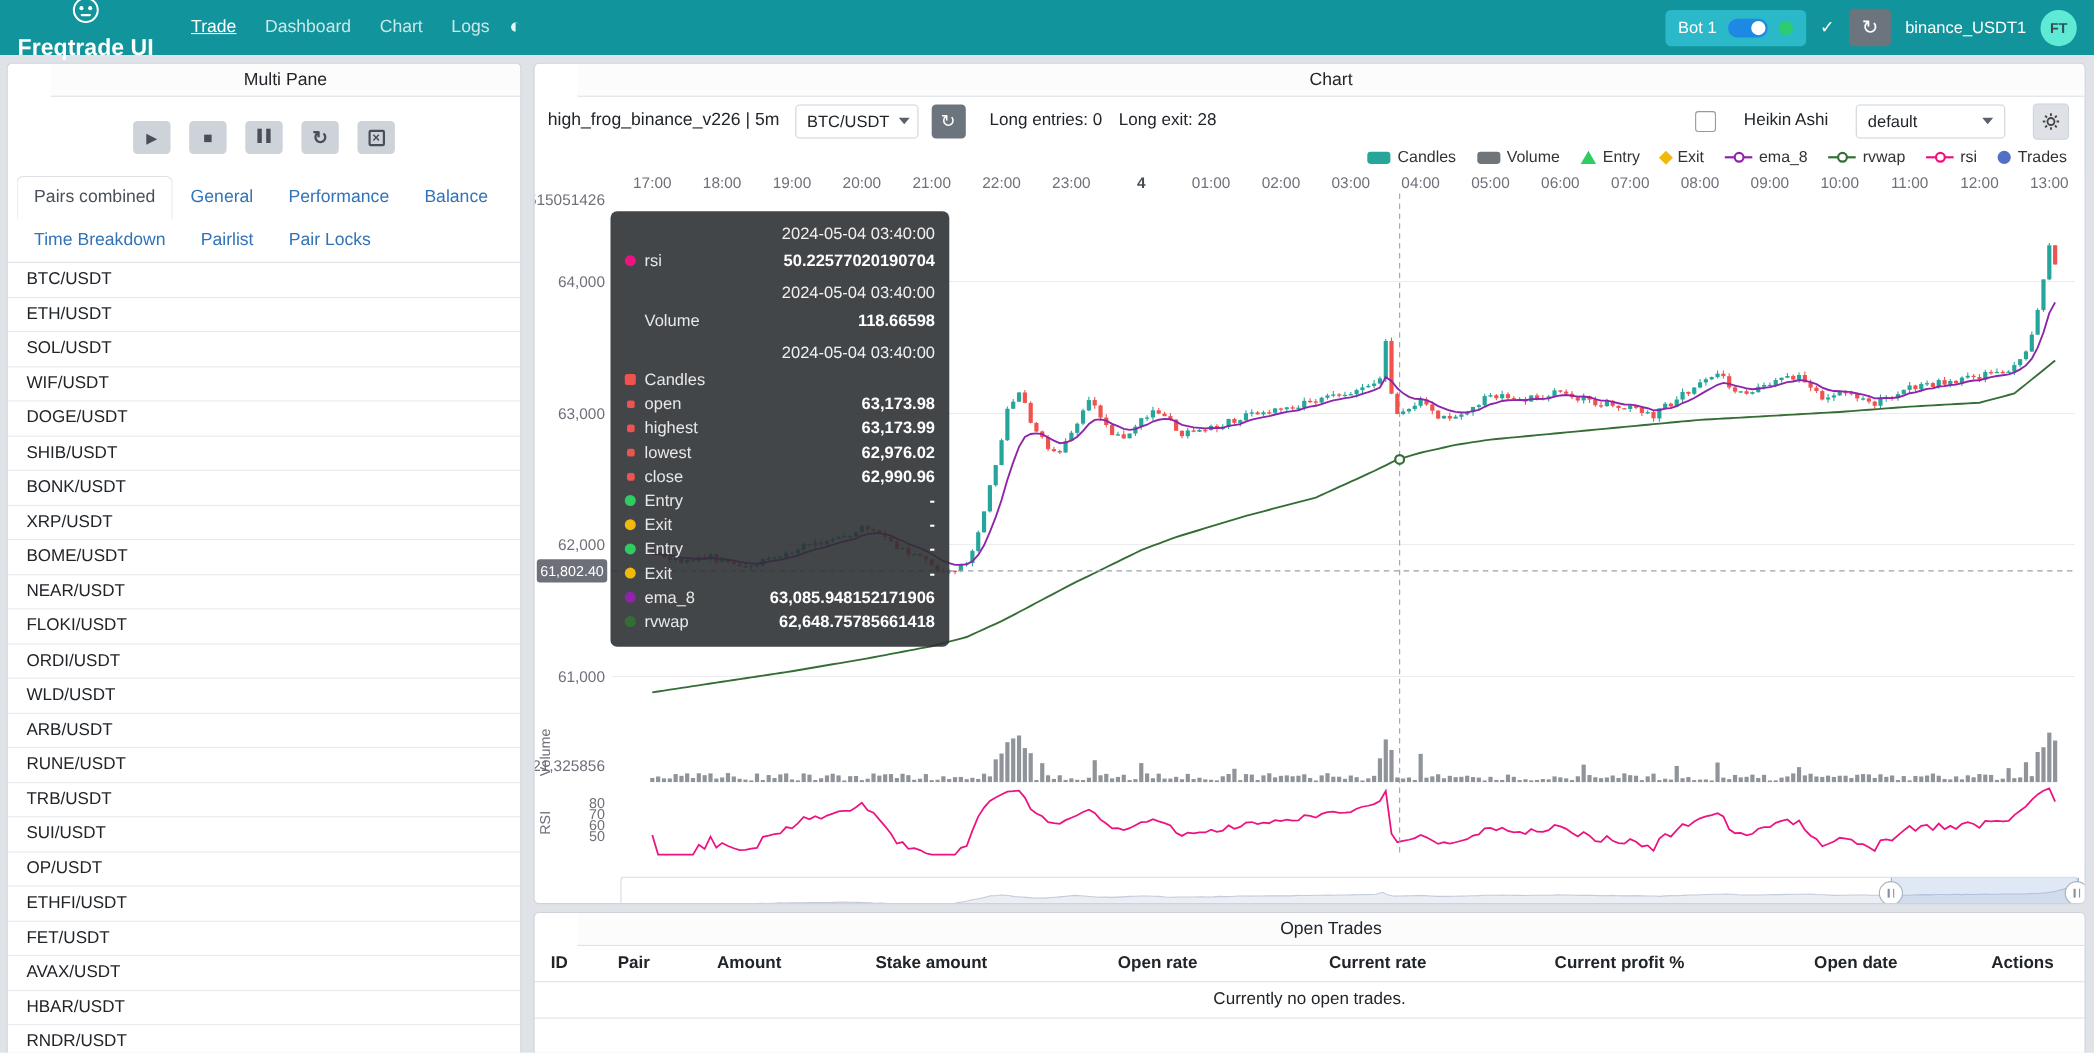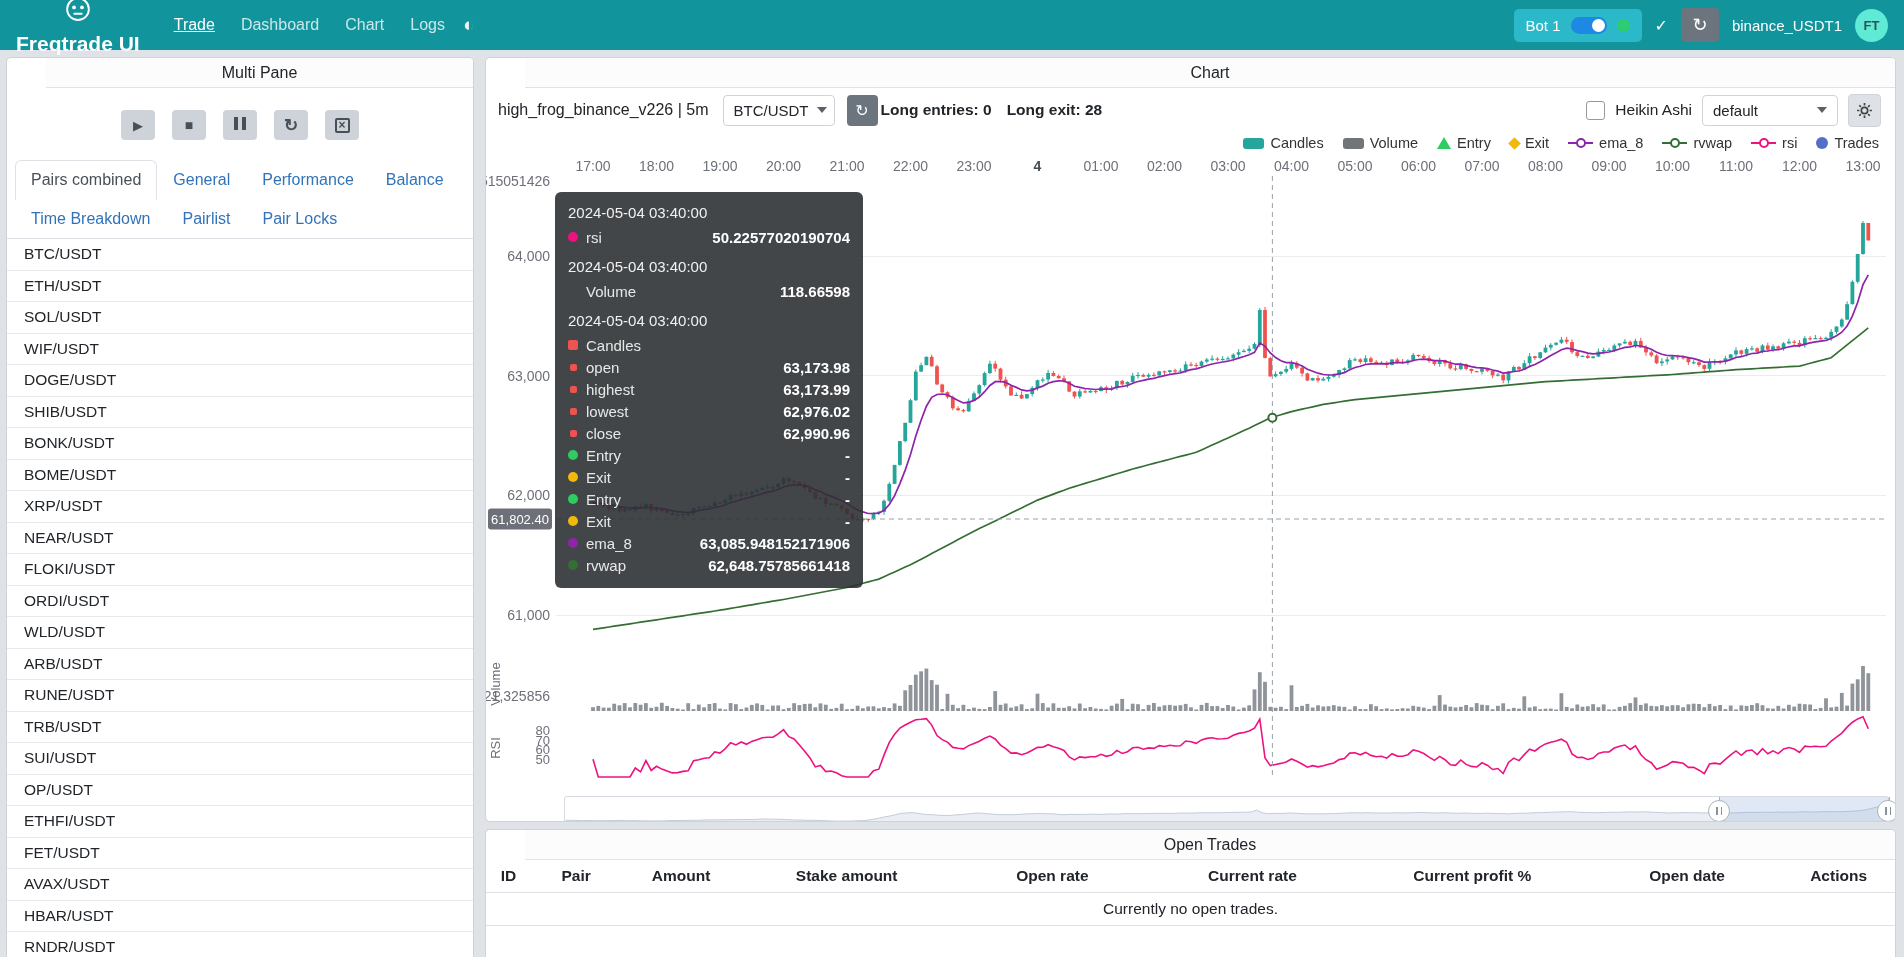--- a/index.html
+++ b/index.html
@@ -38,38 +38,38 @@
   .tab.active{color:#495057;background:#fff;border-color:#dee2e6 #dee2e6 #fff;}
   .pair-row{height:30.5px;line-height:30.5px;padding-left:17px;font-size:15.5px;color:#212529;border-bottom:1px solid #e7eaed;cursor:pointer;}
   
   .chart-toolbar{height:40px;display:flex;align-items:center;padding:2px 10px 0 12px;}
   .strategy-label{font-size:16px;color:#212529;}
   .sel{border:1px solid #ced4da;border-radius:4px;height:31px;display:flex;align-items:center;justify-content:space-between;padding:0 10px;font-size:15px;color:#212529;background:#fff;cursor:pointer;box-sizing:border-box;}
   .pair-sel{width:112px;margin-left:14px;}
   .plot-sel{width:136px;}
   .caret{width:0;height:0;border-left:5px solid transparent;border-right:5px solid transparent;border-top:6px solid #5a6168;margin-left:8px;}
   .tb-refresh{width:31px;height:31px;background:#6c757d;border:none;border-radius:4px;color:#fff;font-size:16px;margin-left:12px;cursor:pointer;}
-  .entries{margin-left:3px;font-size:15.5px;color:#212529;display:flex;gap:15px;font-weight:bold;}
-  .tb-right{margin-left:auto;display:flex;align-items:center;gap:10px;padding-right:4px;padding-left:21px;}
+  .entries{margin-left:22px;font-size:15.5px;color:#212529;display:flex;gap:15px;}
+  .tb-right{margin-left:auto;display:flex;align-items:center;gap:25px;padding-right:4px;padding-left:21px;}
   .hk-box{width:17px;height:17px;border:1px solid #949aa1;border-radius:3px;background:#fff;display:inline-block;cursor:pointer;}
   .hk-label{font-size:15.5px;color:#212529;}
   .gear-btn{width:31px;height:31px;background:#dee2e6;border:1px solid #ced4da;border-radius:4px;display:flex;align-items:center;justify-content:center;cursor:pointer;}
   
   .legend{height:26px;display:flex;align-items:center;justify-content:flex-end;gap:19px;padding-right:16px;font-size:14.5px;color:#333;}
   .legend-item{display:flex;align-items:center;gap:6px;cursor:pointer;}
   .lg-rect{width:21px;height:11px;border-radius:3px;display:inline-block;}
   .lg-tri{width:0;height:0;border-left:7px solid transparent;border-right:7px solid transparent;border-bottom:12px solid;display:inline-block;}
   .lg-dia{width:9px;height:9px;transform:rotate(45deg);display:inline-block;}
   .lg-cir{width:12px;height:12px;border-radius:50%;display:inline-block;}
   .lg-line{position:relative;width:25px;height:2px;display:inline-block;}
   .lg-ring{position:absolute;left:50%;top:50%;transform:translate(-50%,-50%);width:6px;height:6px;border:2px solid;border-radius:50%;background:#fff;display:inline-block;}
   
   .chart-area{position:relative;}
   .tooltip{position:absolute;left:69px;top:36px;width:282px;background:rgba(44,47,51,.89);border-radius:6px;padding:10px 13px;color:#fff;pointer-events:none;z-index:5;}
-  .tt-section{margin-bottom:10px;}
+  .tt-section{margin-bottom:10px;text-align:right;}
   .tt-section:last-child{margin-bottom:2px;}
   .tt-title{font-size:15px;margin:2px 0 5px;color:#f0f0f0;}
   .tt-row{display:flex;align-items:center;height:22px;font-size:15px;}
   .tt-marker{width:10px;height:10px;border-radius:50%;margin-right:8px;flex:0 0 auto;}
   .tt-marker.square{border-radius:2px;}
   .tt-marker.small{width:7px;height:7px;margin-left:2px;margin-right:9px;}
   .tt-marker.none{visibility:hidden;}
   .tt-label{color:#e8e8e8;}
   .tt-value{margin-left:auto;font-weight:bold;font-size:15px;color:#fff;}
   
@@ -147,22 +147,22 @@
       <div class="tab">Pair Locks</div>
     </div>
   <div id="pair-list">
       <div class="pair-row">BTC/USDT</div>
       <div class="pair-row">ETH/USDT</div>
       <div class="pair-row">SOL/USDT</div>
       <div class="pair-row">WIF/USDT</div>
       <div class="pair-row">DOGE/USDT</div>
       <div class="pair-row">SHIB/USDT</div>
       <div class="pair-row">BONK/USDT</div>
+      <div class="pair-row">XRP/USDT</div>
       <div class="pair-row">BOME/USDT</div>
-      <div class="pair-row">XRP/USDT</div>
       <div class="pair-row">NEAR/USDT</div>
       <div class="pair-row">FLOKI/USDT</div>
       <div class="pair-row">ORDI/USDT</div>
       <div class="pair-row">WLD/USDT</div>
       <div class="pair-row">ARB/USDT</div>
       <div class="pair-row">RUNE/USDT</div>
       <div class="pair-row">TRB/USDT</div>
       <div class="pair-row">SUI/USDT</div>
       <div class="pair-row">OP/USDT</div>
       <div class="pair-row">ETHFI/USDT</div>

